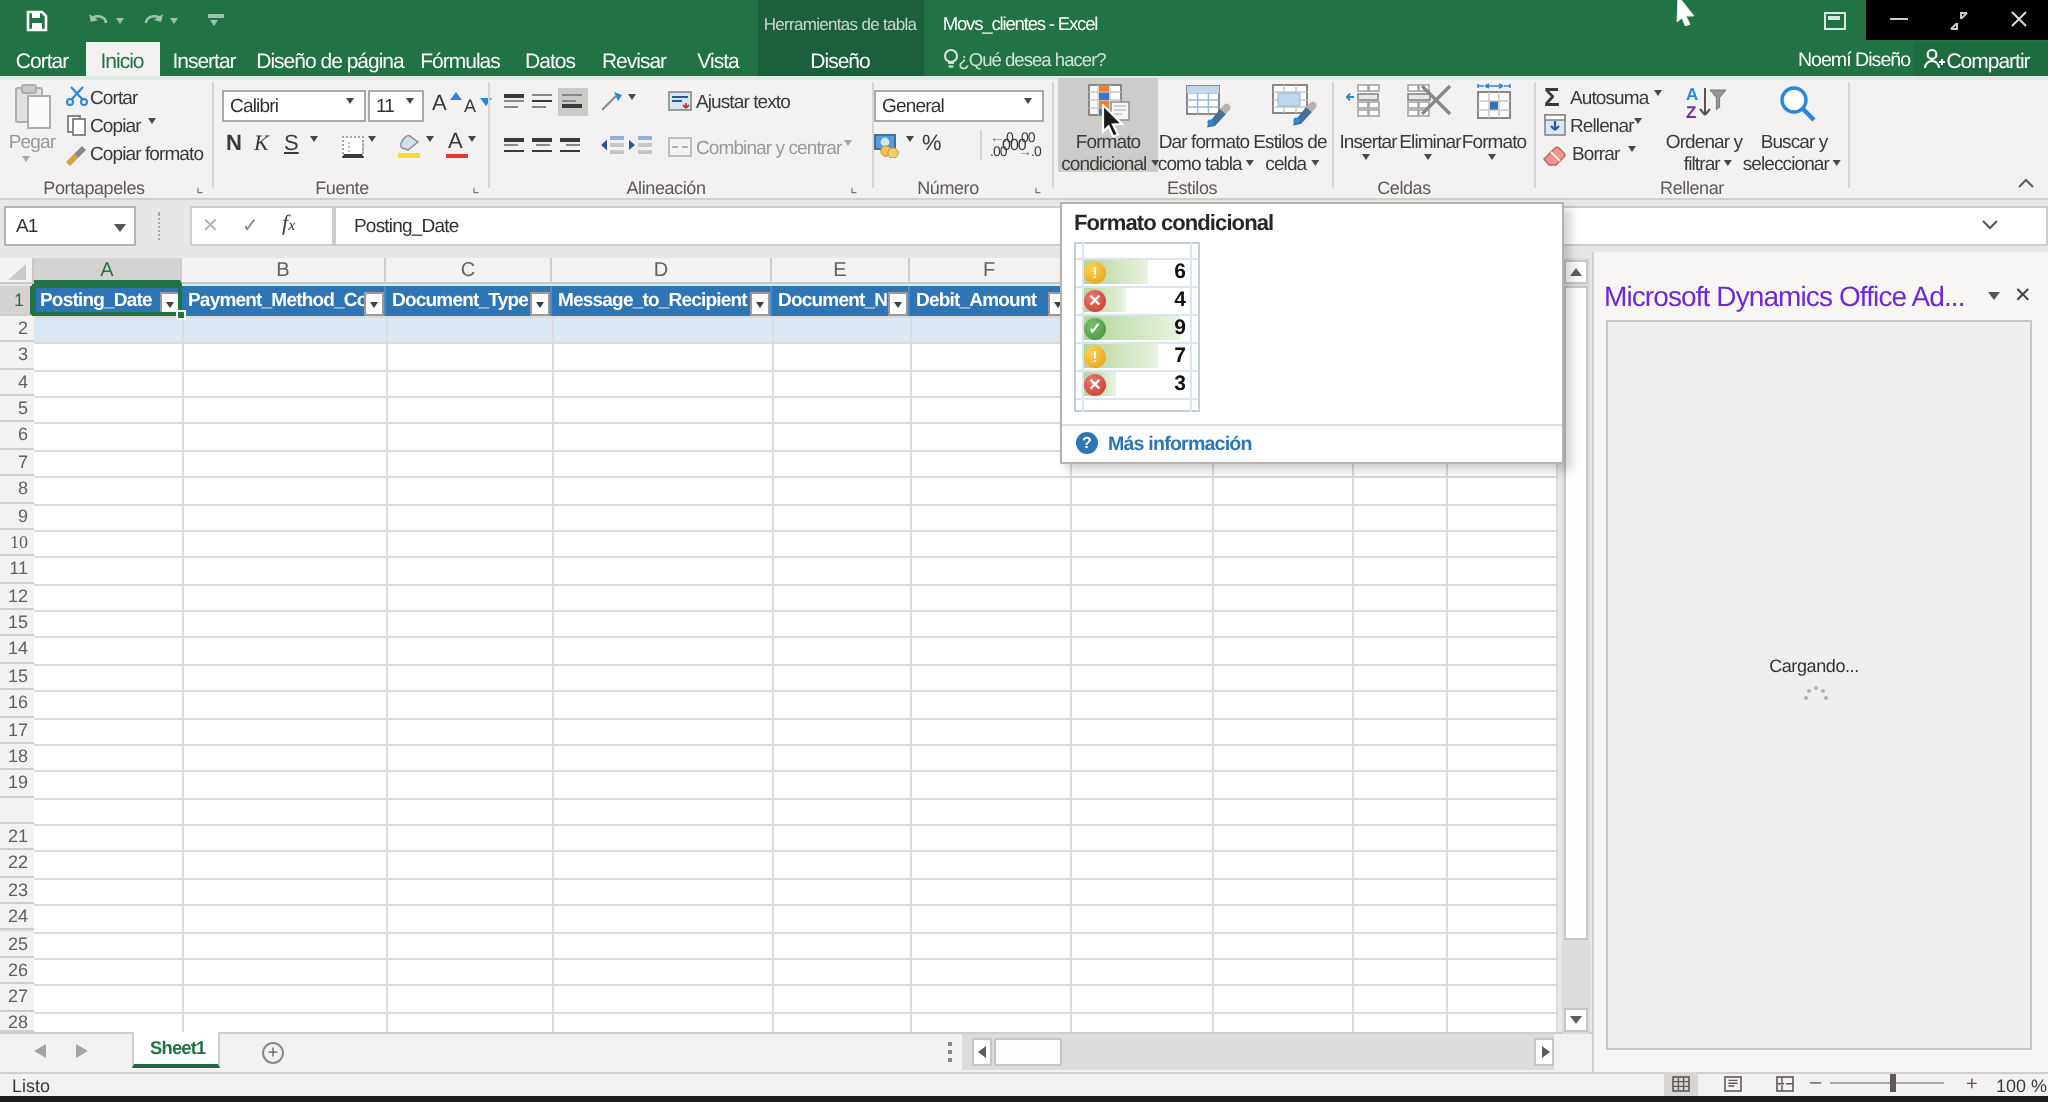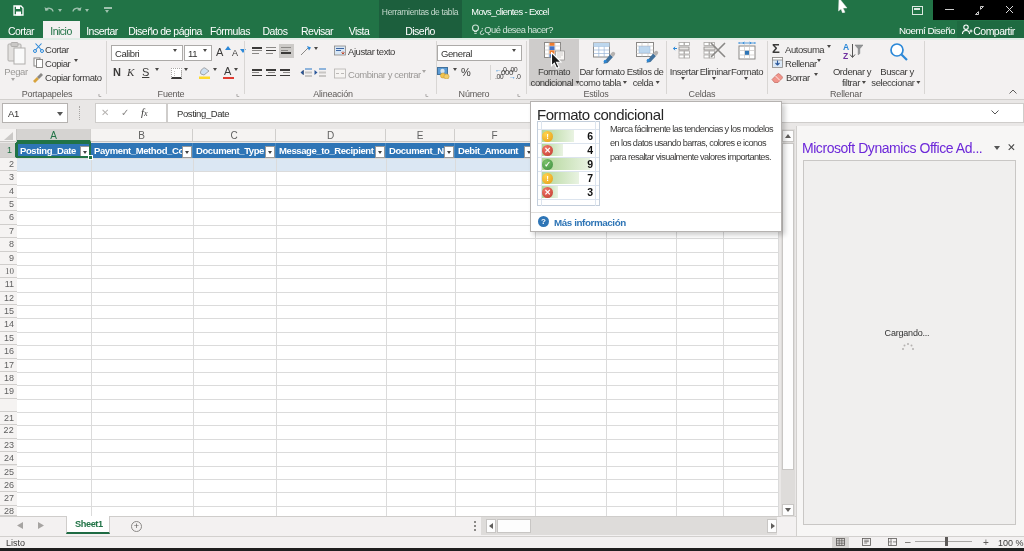--- a/index.html
+++ b/index.html
@@ -411,21 +411,21 @@
       <div class="rowhd" style="top:291.70000000000005px;height:13.37px;line-height:13.37px;">12</div>
       <div class="rowhd" style="top:305.07000000000005px;height:13.37px;line-height:13.37px;">15</div>
       <div class="rowhd" style="top:318.44000000000005px;height:13.37px;line-height:13.37px;">14</div>
       <div class="rowhd" style="top:331.81000000000006px;height:13.37px;line-height:13.37px;">15</div>
       <div class="rowhd" style="top:345.18000000000006px;height:13.37px;line-height:13.37px;">16</div>
       <div class="rowhd" style="top:358.55000000000007px;height:13.37px;line-height:13.37px;">17</div>
       <div class="rowhd" style="top:371.9200000000001px;height:13.37px;line-height:13.37px;">18</div>
       <div class="rowhd" style="top:385.2900000000001px;height:13.37px;line-height:13.37px;">19</div>
       <div class="rowhd" style="top:398.6600000000001px;height:13.37px;line-height:13.37px;padding-left:24px;">20</div>
       <div class="rowhd" style="top:412.0300000000001px;height:13.37px;line-height:13.37px;">21</div>
-      <div class="rowhd" style="top:425.4000000000001px;height:13.37px;line-height:13.37px;font-family:Liberation Mono, monospace;">22</div>
+      <div class="rowhd" style="top:425.4000000000001px;height:13.37px;line-height:13.37px;">22</div>
       <div class="rowhd" style="top:438.7700000000001px;height:13.37px;line-height:13.37px;">23</div>
       <div class="rowhd" style="top:452.1400000000001px;height:13.37px;line-height:13.37px;">24</div>
       <div class="rowhd" style="top:465.5100000000001px;height:13.37px;line-height:13.37px;">25</div>
       <div class="rowhd" style="top:478.8800000000001px;height:13.37px;line-height:13.37px;">26</div>
       <div class="rowhd" style="top:492.2500000000001px;height:13.37px;line-height:13.37px;">27</div>
       <div class="rowhd" style="top:505.6200000000001px;height:10.4px;line-height:10.4px;">28</div>
       <div class="abs" style="left:17px;top:143px;width:761px;height:373px;background:#fff;"></div>
       <div class="abs" style="left:17px;top:158px;width:518px;height:13px;background:#dbe7f3;"></div>
       <div class="hline" style="left:17px;top:158px;width:761px;"></div>
       <div class="hline" style="left:17px;top:171px;width:761px;"></div>
@@ -548,21 +548,21 @@
       <g fill="#b5b2b0">
         <circle cx="7" cy="2" r="1"></circle>
         <circle cx="10.5" cy="3.5" r="1"></circle>
         <circle cx="3.5" cy="3.5" r="1"></circle>
         <circle cx="2" cy="7" r="1"></circle>
         <circle cx="12" cy="7" r="1"></circle>
       </g>
     </svg>
 
   <div class="abs" id="popup"></div>
-  <div class="abs" style="left:537px;top:106px;font-size:15px;font-weight:normal;color:#262626;z-index:51;letter-spacing:-0.45px;">Formato condicional</div>
+  <div class="abs" style="left:537px;top:106px;font-size:11px;font-weight:bold;color:#262626;z-index:51;letter-spacing:-0.45px;">Formato condicional</div>
   <div class="abs" style="left:537px;top:121px;width:63px;height:85px;background:#fff;border:1px solid #c3cedb;box-sizing:border-box;z-index:51;"></div>
   <div id="popuptable">
       <div class="abs" style="left:541px;top:121px;width:1px;height:85px;background:#dce4ee;z-index:52;"></div>
       <div class="abs" style="left:595px;top:121px;width:1px;height:85px;background:#dce4ee;z-index:52;"></div>
       <div class="abs" style="left:538px;top:129px;width:61px;height:1px;background:#dce4ee;z-index:52;"></div>
       <div class="abs" style="left:542px;top:130px;width:32px;height:12px;background:linear-gradient(to right,#b3d69a,#e9f3e2);z-index:52;"></div>
       <div class="abs" style="left:542px;top:130.5px;width:11px;height:11px;border-radius:50%;background:radial-gradient(circle at 35% 30%,#ffd34d,#e59b17);z-index:53;color:#fff;font-size:8px;font-weight:bold;text-align:center;line-height:11px;">!</div>
       <div class="abs" style="left:570px;top:130px;width:23px;text-align:right;font-size:10.5px;font-weight:bold;color:#111;z-index:53;">6</div>
       <div class="abs" style="left:538px;top:143px;width:61px;height:1px;background:#dce4ee;z-index:52;"></div>
       <div class="abs" style="left:542px;top:144px;width:21px;height:12px;background:linear-gradient(to right,#b3d69a,#e9f3e2);z-index:52;"></div>
@@ -575,17 +575,16 @@
       <div class="abs" style="left:538px;top:171px;width:61px;height:1px;background:#dce4ee;z-index:52;"></div>
       <div class="abs" style="left:542px;top:172px;width:37px;height:12px;background:linear-gradient(to right,#b3d69a,#e9f3e2);z-index:52;"></div>
       <div class="abs" style="left:542px;top:172.5px;width:11px;height:11px;border-radius:50%;background:radial-gradient(circle at 35% 30%,#ffd34d,#e59b17);z-index:53;color:#fff;font-size:8px;font-weight:bold;text-align:center;line-height:11px;">!</div>
       <div class="abs" style="left:570px;top:172px;width:23px;text-align:right;font-size:10.5px;font-weight:bold;color:#111;z-index:53;">7</div>
       <div class="abs" style="left:538px;top:185px;width:61px;height:1px;background:#dce4ee;z-index:52;"></div>
       <div class="abs" style="left:542px;top:186px;width:16px;height:12px;background:linear-gradient(to right,#b3d69a,#e9f3e2);z-index:52;"></div>
       <div class="abs" style="left:542px;top:186.5px;width:11px;height:11px;border-radius:50%;background:radial-gradient(circle at 35% 30%,#f1766c,#c0392b);z-index:53;color:#fff;font-size:8px;font-weight:bold;text-align:center;line-height:11px;">✕</div>
       <div class="abs" style="left:570px;top:186px;width:23px;text-align:right;font-size:10.5px;font-weight:bold;color:#111;z-index:53;">3</div>
       <div class="abs" style="left:538px;top:199px;width:61px;height:1px;background:#dce4ee;z-index:52;"></div>
     </div>
-  <div class="abs" style="left:610px;top:122px;font-size:9.2px;color:#3b3a39;line-height:14px;z-index:51;letter-spacing:-0.6px;white-space:nowrap;">Marca fácilmente las tendencias y los modelos<br>en los datos usando barras, colores e iconos<br>para resaltar visualmente valores importantes.</div>
   <div class="abs" style="left:531px;top:212px;width:250px;height:1px;background:#e0dedc;z-index:51;"></div>
   <div class="abs" style="left:538px;top:216px;width:11px;height:11px;border-radius:50%;background:#2e75b6;color:#fff;font-size:8px;font-weight:bold;text-align:center;line-height:11px;z-index:51;">?</div>
   <div class="abs" style="left:554px;top:217px;font-size:9.8px;font-weight:bold;color:#2e75b6;z-index:51;letter-spacing:-0.4px;">Más información</div>
 </div>
 
 </body></html>

